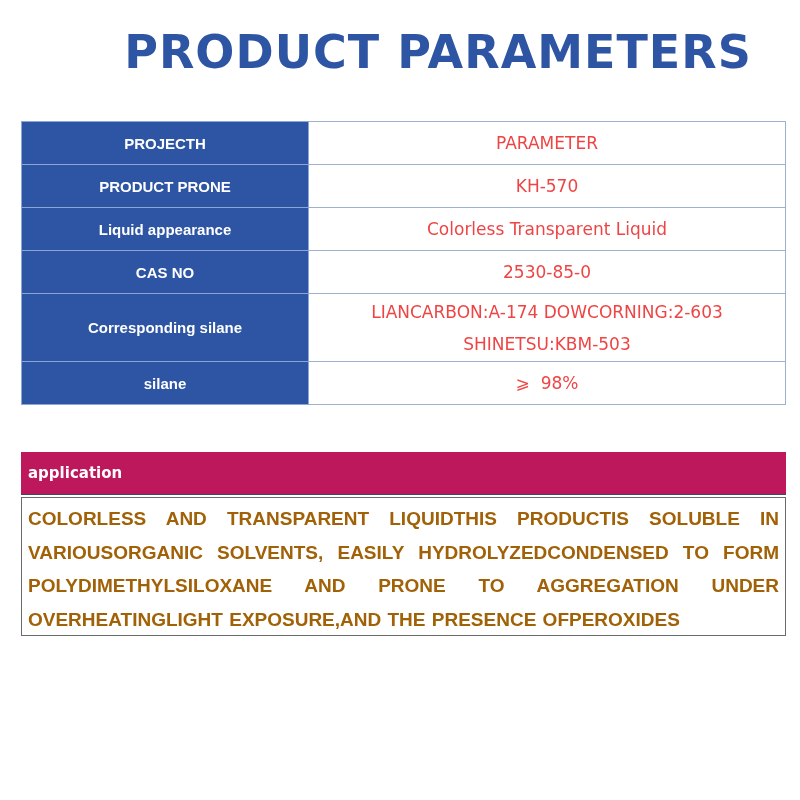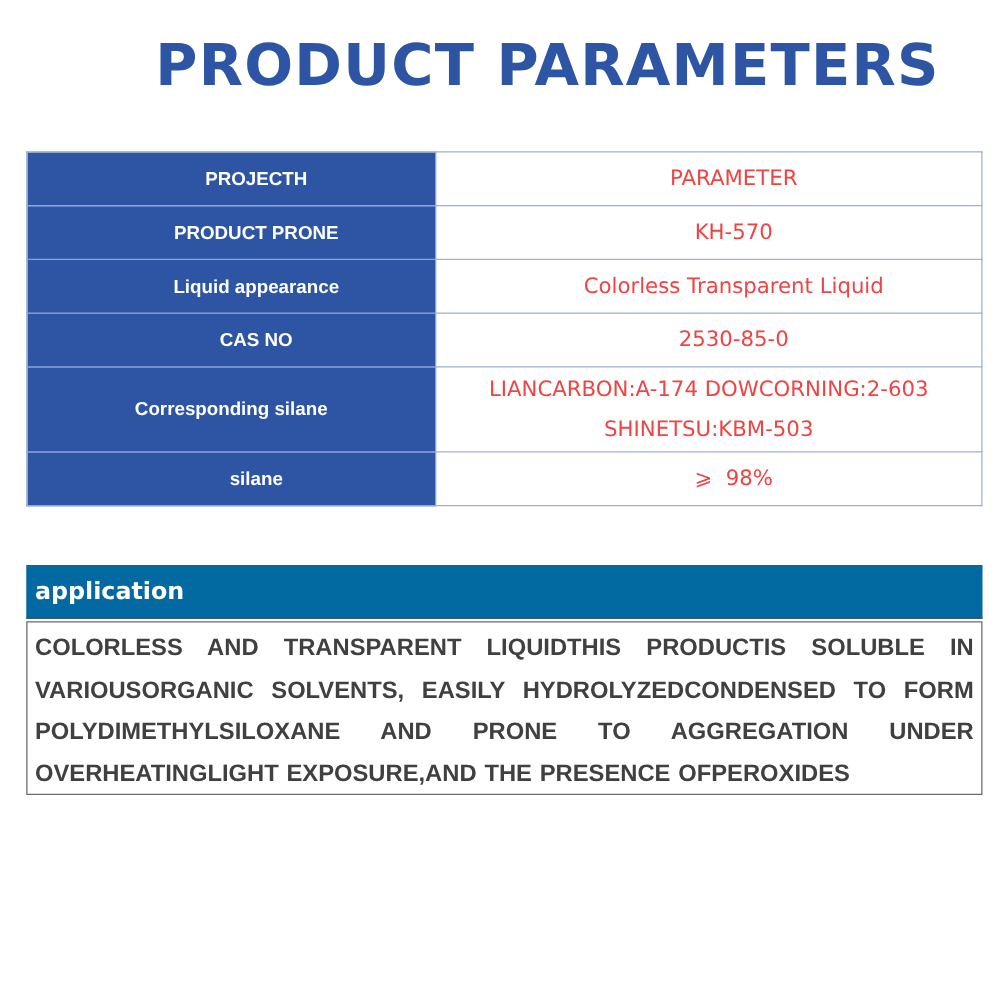--- a/index.html
+++ b/index.html
@@ -16,33 +16,33 @@
   .table td { padding: 0; border: 1px solid #9eb0cf; vertical-align: middle; text-align: center; }
   .table td.key {
     width: 286px; background: #2d55a3; color: #ffffff; font-weight: bold;
     font-family: "Liberation Sans", sans-serif; font-size: 15px;
     border-color: #8ea6d6;
   }
   .table td.val {
     background: #ffffff; color: #ef4444; font-family: "DejaVu Sans", sans-serif;
     font-size: 17px; line-height: 32px;
   }
-  .row-std td { height: 42px; padding-left: 40px; }
+  .row-std td { height: 42px; }
   .row-tall td { height: 67px; }
   .app-bar {
     position: absolute; left: 21px; top: 452px; width: 765px; height: 43px;
-    background: #0369a1; border-bottom: 1px solid #3b4a66;
+    background: #be185d; border-bottom: 1px solid #3b4a66;
     color: #ffffff; font-weight: bold; font-family: "DejaVu Sans", sans-serif;
-    font-size: 19px; line-height: 43px; box-sizing: border-box; padding-left: 7px;
+    font-size: 15px; line-height: 43px; box-sizing: border-box; padding-left: 7px;
   }
   .desc {
     position: absolute; left: 21px; top: 497px; width: 765px; height: 139px;
     border: 1px solid #6a6a6a; box-sizing: border-box; padding: 4px 6px 0 6px;
     font-family: "Liberation Sans", sans-serif; font-weight: bold; font-size: 19px;
-    color: #404040; line-height: 33.5px; text-align: justify; text-transform: uppercase;
+    color: #a16207; line-height: 33.5px; text-align: justify; text-transform: uppercase;
     word-spacing: 1px;
   }
 </style>
 </head>
 <body>
 
 <div class="title">PRODUCT PARAMETERS</div>
 
 <table class="table">
   <tbody>

